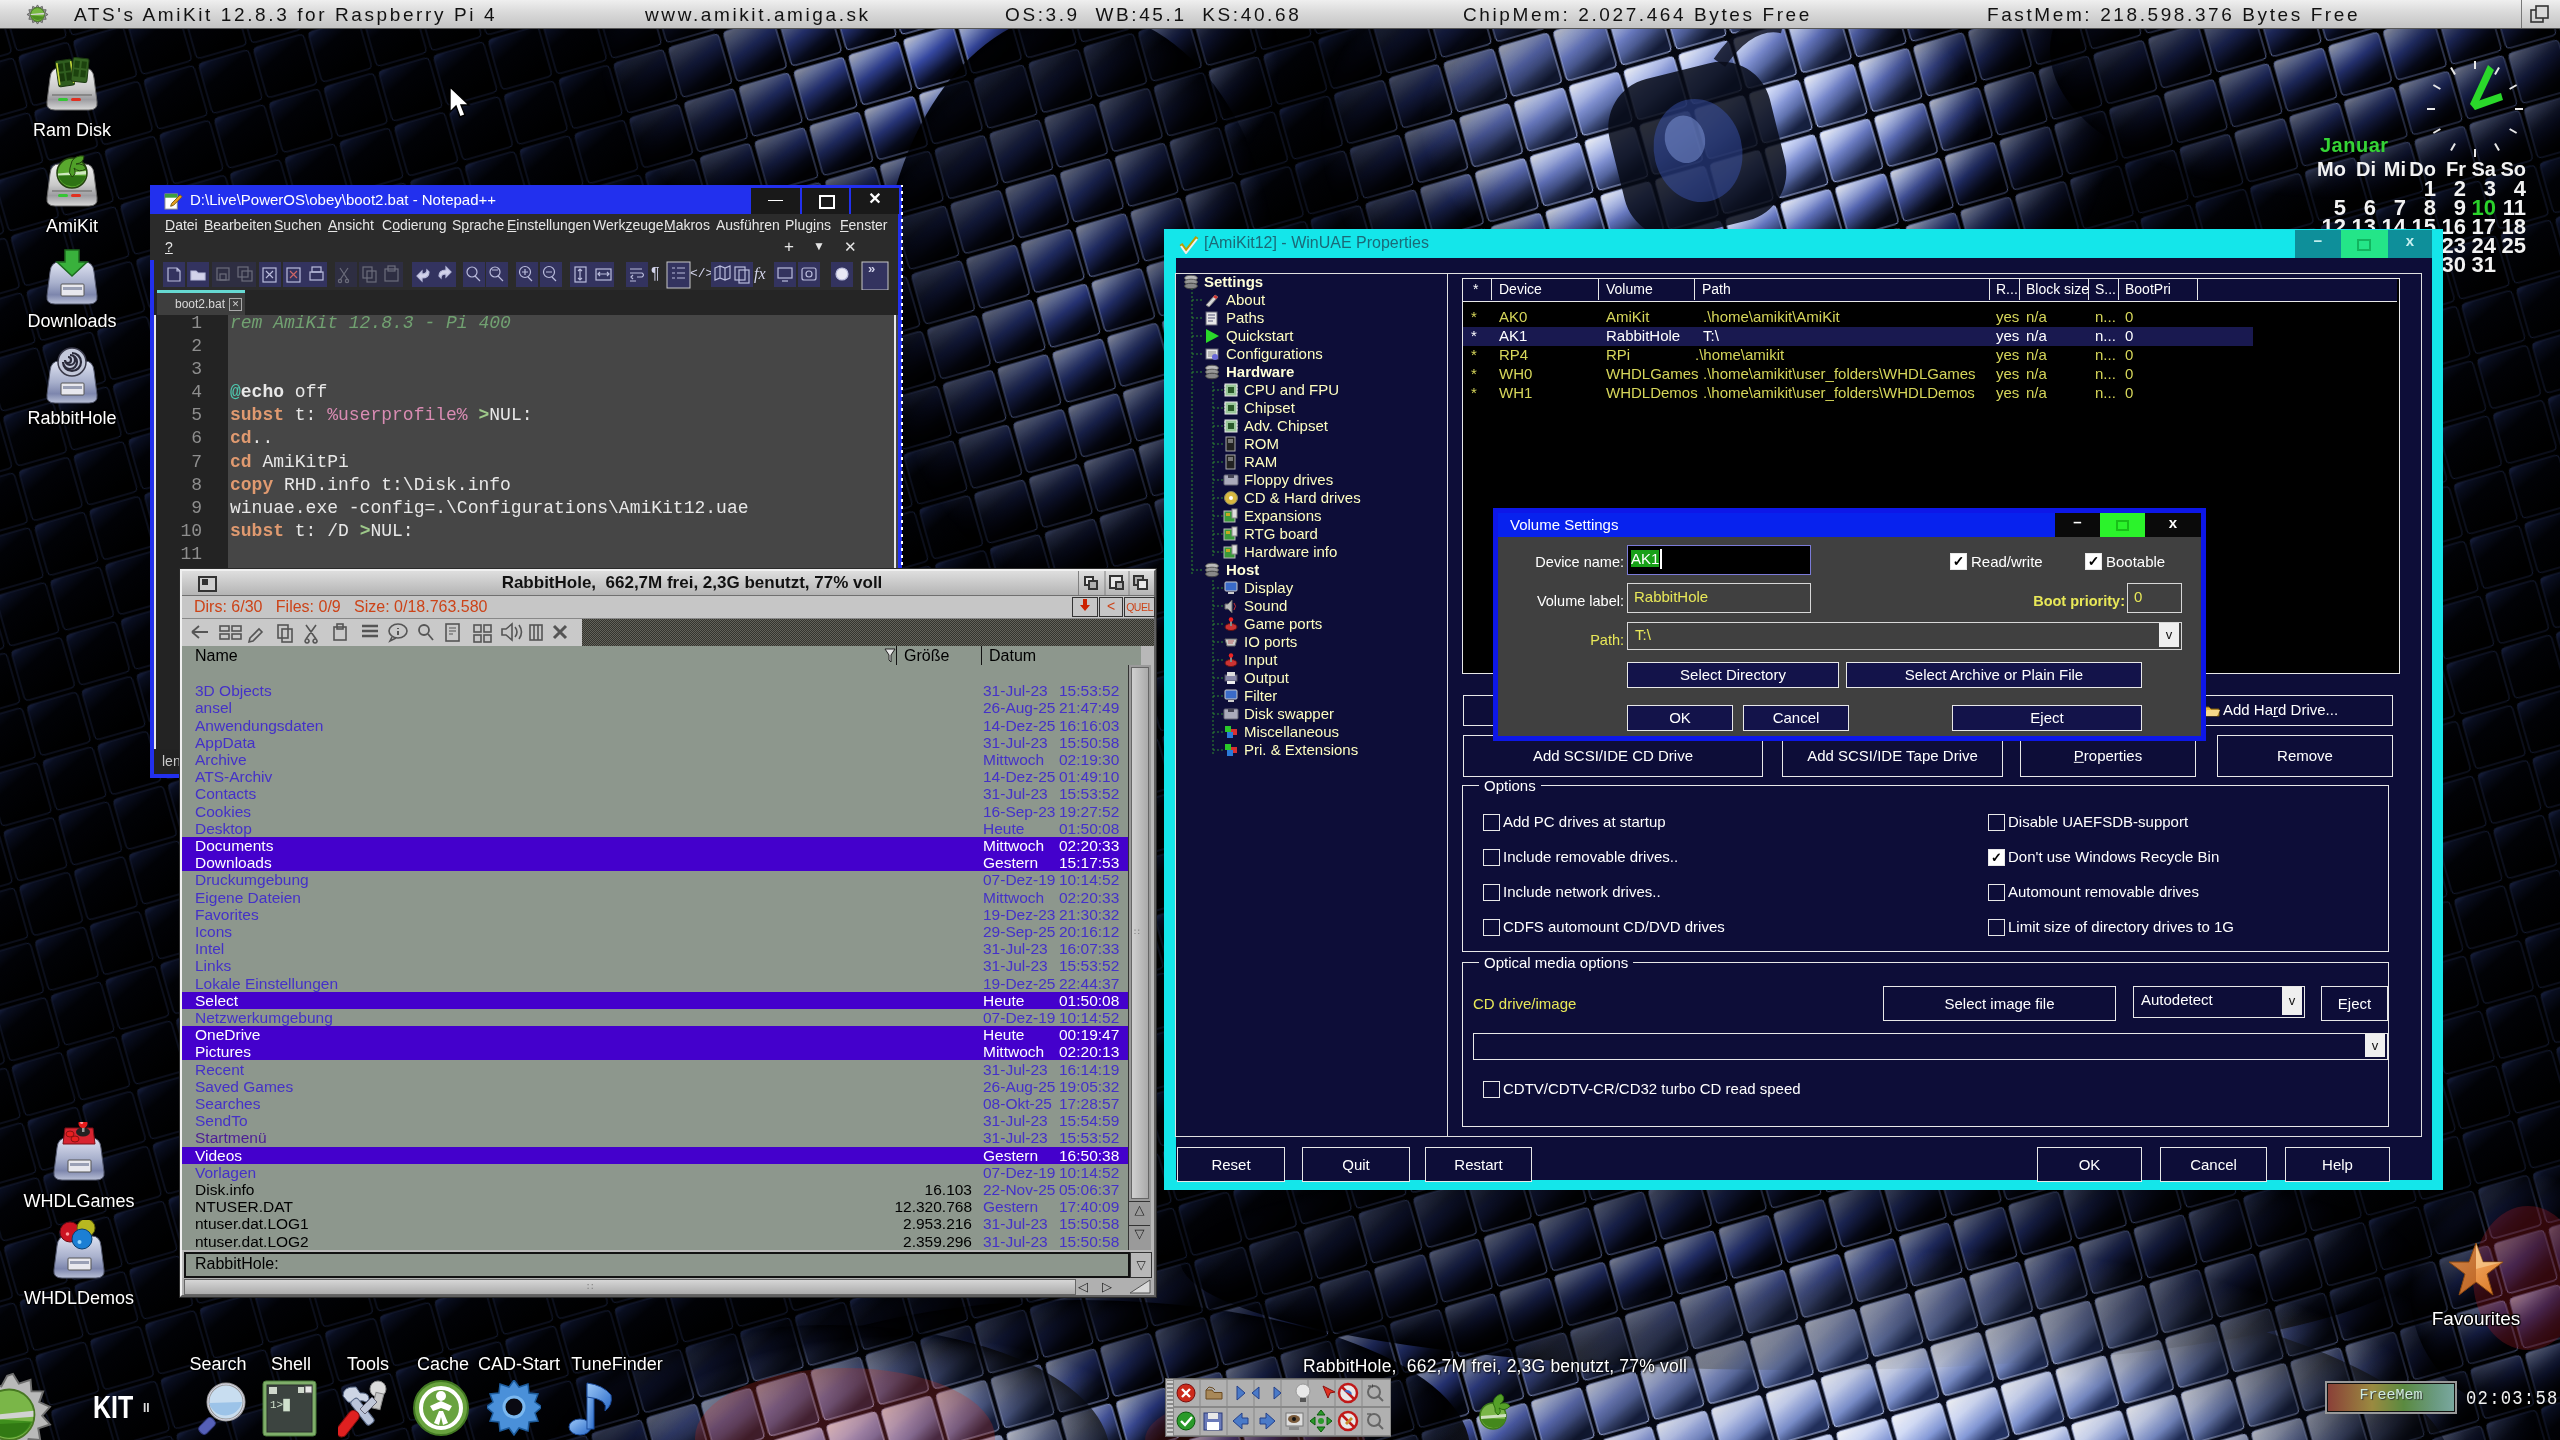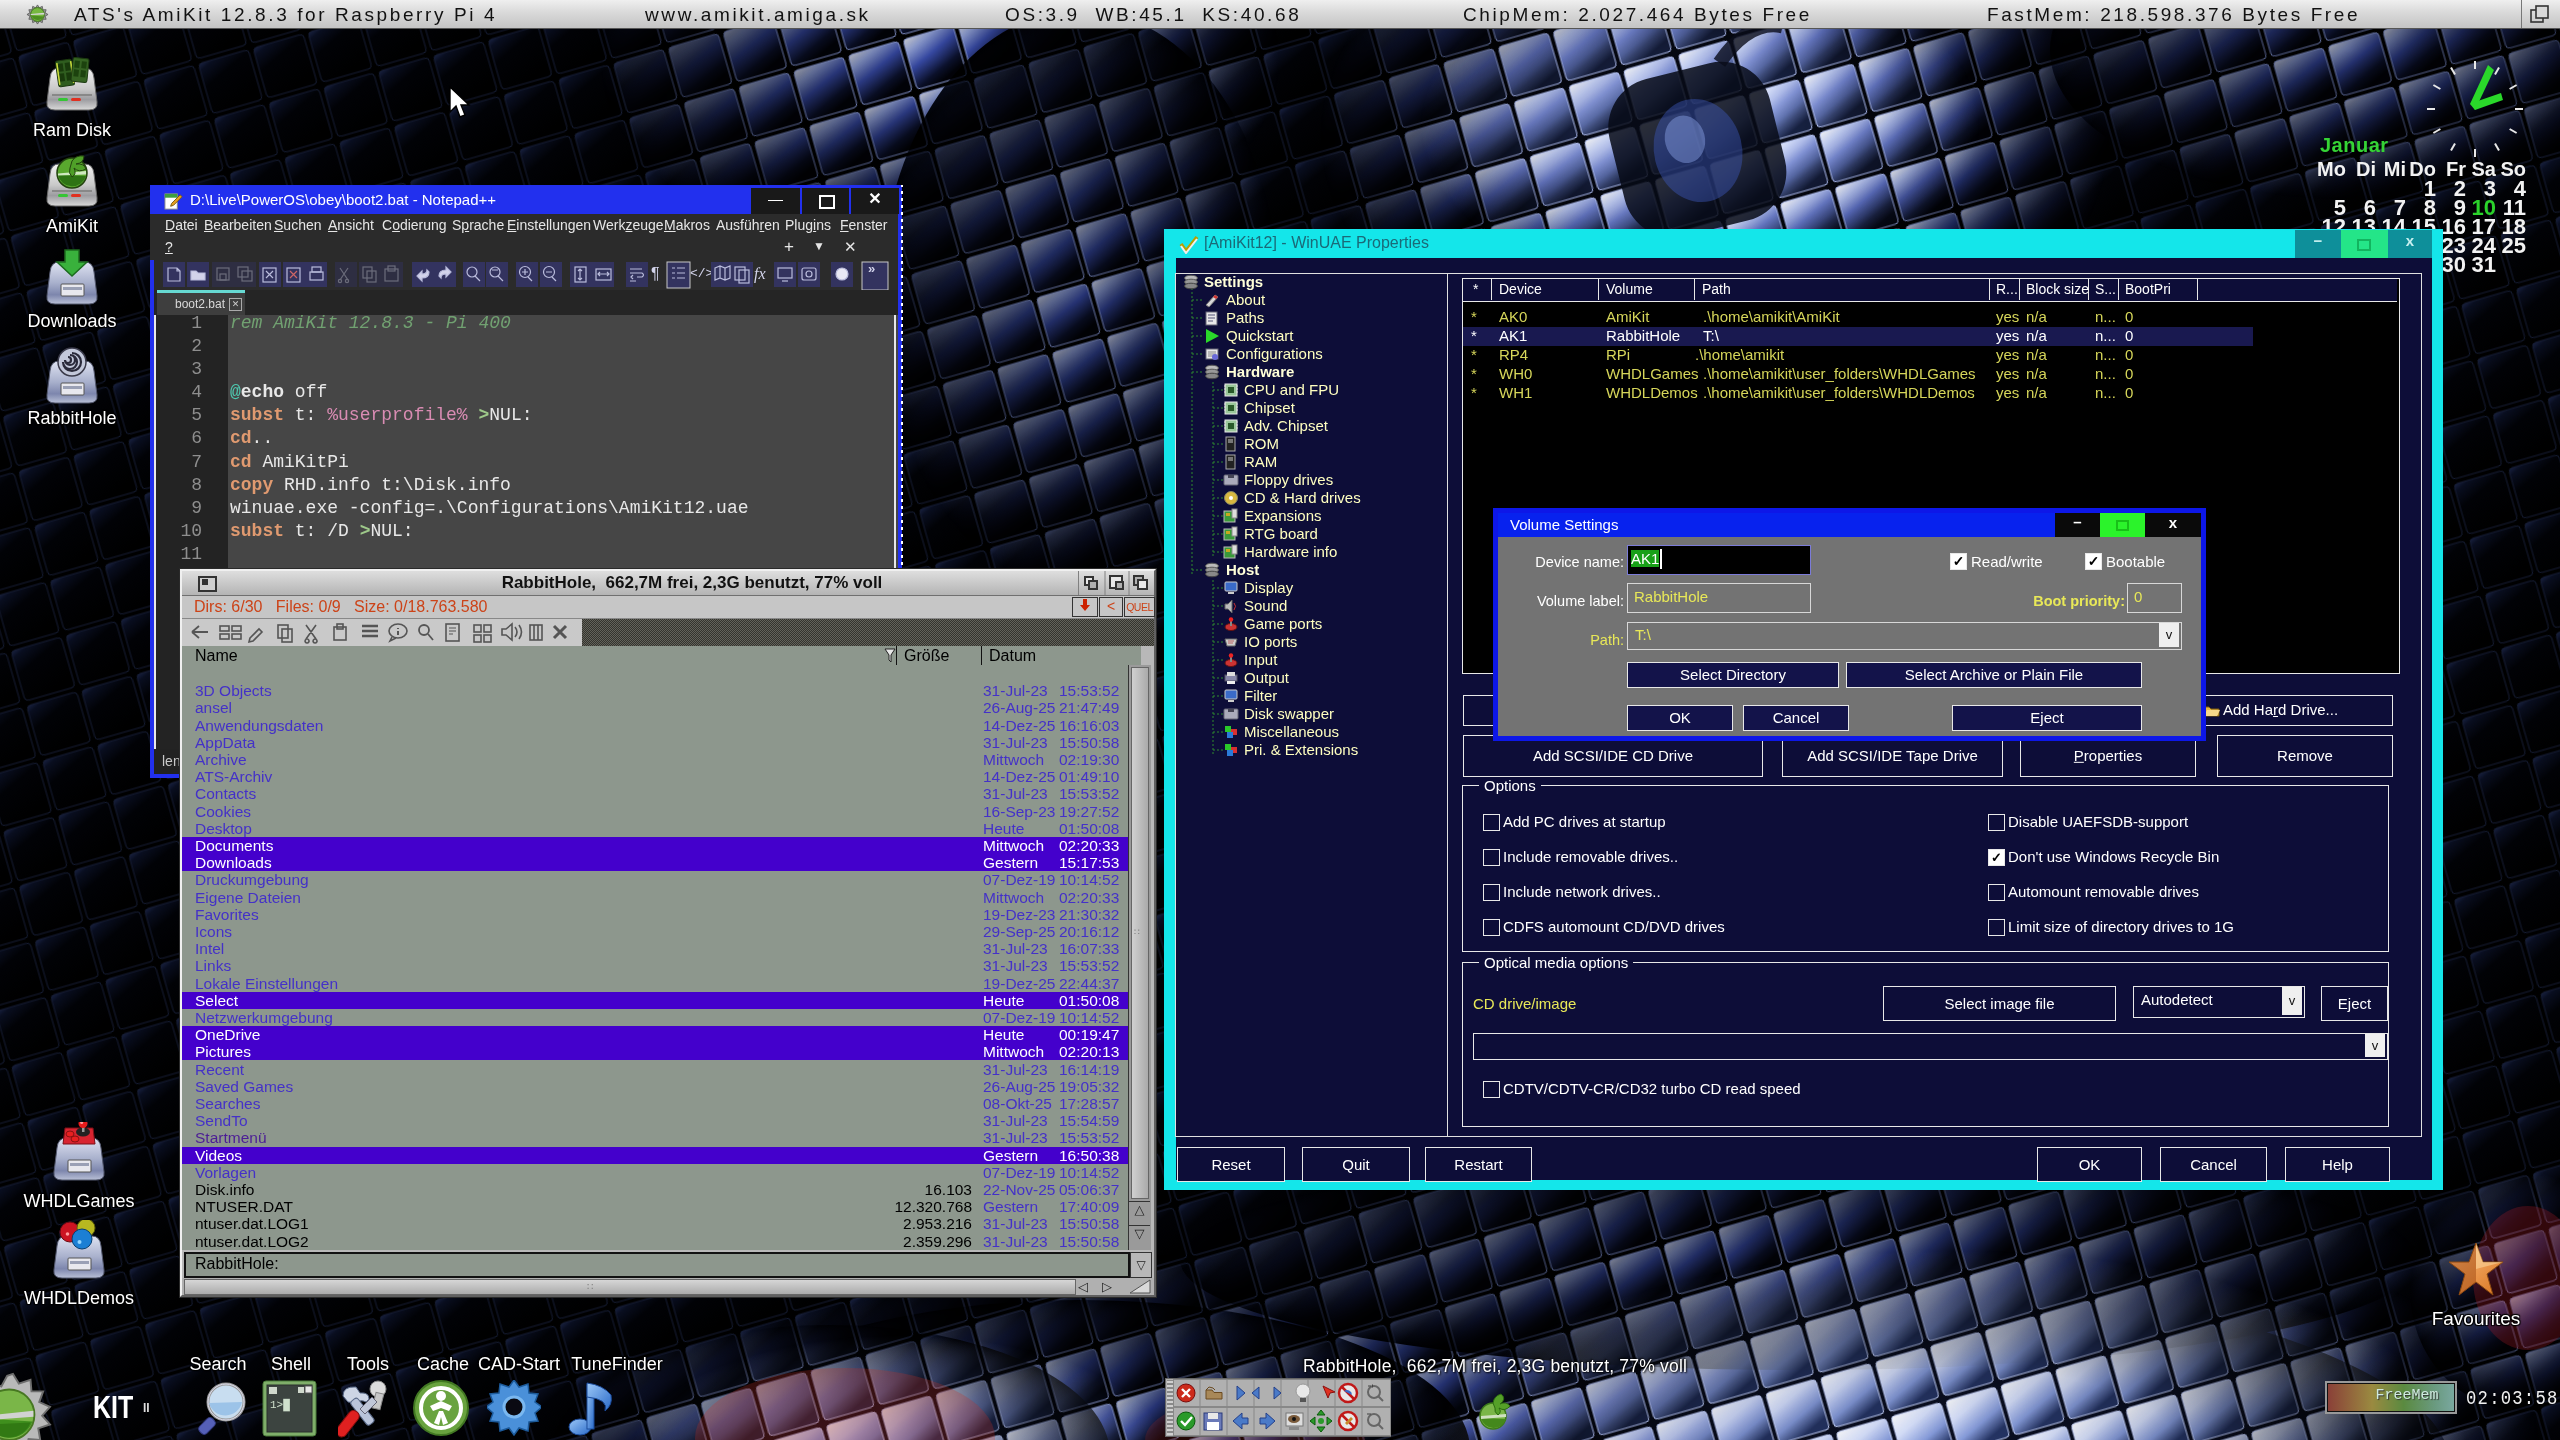--- a/index.html
+++ b/index.html
@@ -1119,21 +1119,21 @@
         <span class="btxt">OK</span>
       </div>
  <div class="abs btn" style="left:996px;top:918px;width:107px;height:35px;">
         <span class="btxt">Cancel</span>
       </div>
  <div class="abs btn" style="left:1121px;top:918px;width:105px;height:35px;">
         <span class="btxt">Help</span>
       </div>
 </div>
 
-<div class="abs" style="left:1493px;top:508px;width:713px;height:233px;background:#737373;
+<div class="abs" style="left:1493px;top:508px;width:713px;height:233px;background:#404040;
   border:5px solid #0d17e8;box-sizing:border-box;">
  <div class="abs" style="left:0;top:0;width:703px;height:24px;background:#0722ee;color:#fff;font-size:15px;">
    <span class="abs" style="left:12px;top:3px;">Volume Settings</span>
    <div class="abs" style="left:557px;top:0;width:45px;height:24px;background:#0a0a0a;color:#fff;text-align:center;font-weight:bold;"><span style="position:relative;top:0px;">–</span></div>
    <div class="abs" style="left:602px;top:0;width:45px;height:24px;background:#2bf32b;">
           <span class="abs" style="left:16px;top:7px;width:9px;height:7px;border:2px solid #18c018;"></span>
         </div>
    <div class="abs" style="left:647px;top:0;width:56px;height:24px;background:#0a0a0a;color:#fff;text-align:center;font-weight:bold;"><span style="position:relative;top:1px;">x</span></div>
  </div>
  <div class="abs" style="left:28px;top:41px;width:98px;color:#fff;font-size:14.5px;white-space:nowrap;text-align:right;">Device name:</div>
@@ -1295,20 +1295,20 @@
   <circle cx="16" cy="26" r="13" fill="#7ab648" stroke="#3c7a1a" stroke-width="1.5"></circle>
   <path d="M4 28 a 13 13 0 0 0 25 1 z" fill="#44881c"></path>
   <path d="M4 26 L29 24 l0 3 L4 29 Z" fill="#cfe0c0"></path>
   <path d="M16 13 q1 -7 8 -9 q6 5 -1 10 q6 -3 10 2 q-5 6 -11 2 q3 4 -1 7 q-4 -3 -3 -7 Z" fill="#55a028" stroke="#2a6a10"></path>
 </svg>
 <div class="abs" style="left:1303px;top:1356px;color:#fff;font-size:17.5px;letter-spacing:0.2px;
   text-shadow:1px 1px 2px #000,-1px -1px 2px #000;">RabbitHole,&nbsp; 662,7M frei, 2,3G benutzt, 77% voll</div>
 
 <div class="abs" style="left:2325px;top:1381px;width:132px;height:33px;border:2px solid #999;background:#111;box-sizing:border-box;">
   <div class="abs" style="left:1px;top:1px;width:126px;height:27px;background:linear-gradient(90deg,#8a4038,#9a8a40 35%,#5a8a40 60%,#6a9a80 85%,#7aa8a0);"></div>
-  <div class="abs" style="left:0;top:4px;width:128px;text-align:center;color:#cfeadf;font-size:15px;font-family:'Liberation Mono',monospace;text-shadow:1px 1px 1px #333;padding-left:16px;">FreeMem</div>
+  <div class="abs" style="left:0;top:4px;width:128px;text-align:center;color:#cfeadf;font-size:15px;font-family:'Liberation Mono',monospace;text-shadow:1px 1px 1px #333;">FreeMem</div>
 </div>
 <div class="abs" style="left:2466px;top:1387px;color:#f0f0f0;font-size:21px;font-family:'Liberation Mono',monospace;transform:scaleX(0.82);transform-origin:0 0;letter-spacing:1.5px;">02:03:58</div>
 
 <svg class="abs" style="left:448px;top:86px" width="26" height="34" viewBox="0 0 26 34">
  <path d="M2 1 L2 26 L8 20 L12 31 L17 29 L13 19 L21 19 Z" fill="#fff" stroke="#000" stroke-width="1.4"></path>
 </svg>
 </div>
 
 </body></html>

